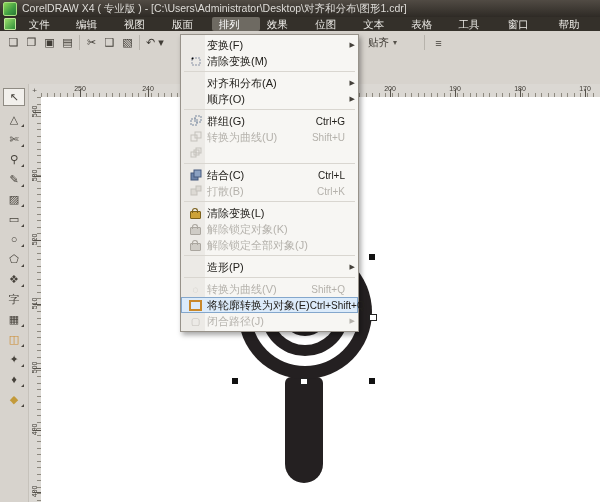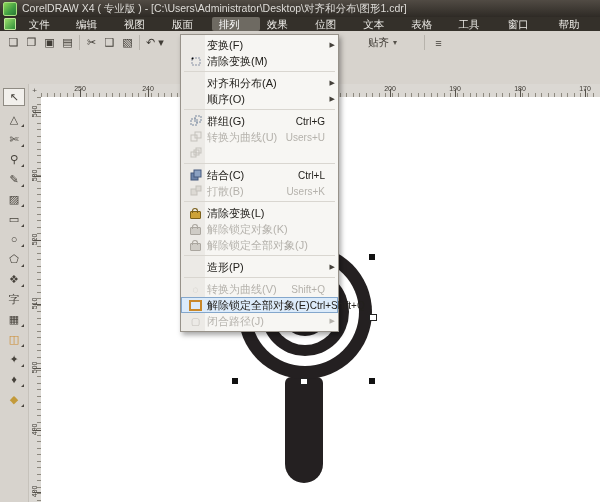--- a/index.html
+++ b/index.html
@@ -63,21 +63,21 @@
   .tool.fly::after{content:"";position:absolute;right:1px;bottom:1px;
     border-left:3px solid transparent;border-bottom:3px solid #4a463f;}
   .canvas{position:absolute;left:41px;top:97px;width:559px;height:405px;background:#ffffff;overflow:hidden;}
   
   .ring{position:absolute;border-radius:50%;}
   .stick{position:absolute;left:244px;top:280px;width:38px;height:106px;background:#242021;
     border-radius:6px 6px 19px 19px;}
   .handle{position:absolute;width:6px;height:6px;background:#111;}
   .handle.hollow{background:#fff;border:1px solid #222;width:6px;height:5px;}
   
-  .dd{position:absolute;left:180px;top:34px;width:159px;box-sizing:border-box;
+  .dd{position:absolute;left:180px;top:34px;width:179px;box-sizing:border-box;
     background:linear-gradient(90deg,#eceae6 0,#eceae6 24px,#f7f6f3 24px);
     border:1px solid #97928a;box-shadow:2px 3px 5px rgba(0,0,0,.35);padding:2px 0;z-index:20;}
   .mi{height:16px;display:flex;align-items:center;font-size:11px;color:#23211d;
     position:relative;padding-left:3px;}
   .mic{width:23px;flex:0 0 23px;display:flex;align-items:center;justify-content:center;}
   .mil{flex:1;white-space:nowrap;}
   .mis{margin-right:13px;font-size:10px;white-space:nowrap;}
   .mia{position:absolute;right:3px;font-size:7px;color:#44403a;}
   .mi.dis,.mi.dis .mia{color:#b5b2ac;}
   .mi.hl{background:#dcebfa;box-shadow:inset 0 0 0 1px #84a7cc;}
@@ -332,21 +332,21 @@
       <span class="mis">Ctrl+G</span>
   </div>
   <div class="mi dis">
     <span class="mic">
       <svg width="12" height="12">
           <rect x="1" y="4" width="6" height="6" fill="none" stroke="#c4c1bb"></rect>
           <rect x="5" y="1" width="6" height="6" fill="none" stroke="#c4c1bb"></rect>
         </svg>
     </span>
       <span class="mil">转换为曲线(U)</span>
-      <span class="mis">Users+U</span>
+      <span class="mis">Shift+U</span>
   </div>
   <div class="mi dis">
     <span class="mic">
       <svg width="12" height="12">
           <rect x="1" y="5" width="5" height="5" fill="none" stroke="#c4c1bb"></rect>
           <rect x="4" y="3" width="5" height="5" fill="none" stroke="#c4c1bb"></rect>
           <rect x="6" y="1" width="5" height="5" fill="none" stroke="#c4c1bb"></rect>
         </svg>
     </span>
   </div>
@@ -362,21 +362,21 @@
       <span class="mis">Ctrl+L</span>
   </div>
   <div class="mi dis">
     <span class="mic">
       <svg width="12" height="12">
           <rect x="1" y="4" width="6" height="6" fill="#dddad4" stroke="#c4c1bb"></rect>
           <rect x="6" y="1" width="5" height="5" fill="#dddad4" stroke="#c4c1bb"></rect>
         </svg>
     </span>
       <span class="mil">打散(B)</span>
-      <span class="mis">Users+K</span>
+      <span class="mis">Ctrl+K</span>
   </div>
   <div class="msep"></div>
   <div class="mi">
     <span class="mic">
         <span class="lk gold"></span>
       </span>
     <span class="mil">清除变换(L)</span>
   </div>
   <div class="mi dis">
     <span class="mic">
@@ -401,21 +401,21 @@
     <span class="mic">
         <span class="ddg dis">◌</span>
       </span>
     <span class="mil">转换为曲线(V)</span>
       <span class="mis">Shift+Q</span>
   </div>
   <div class="mi hl">
     <span class="mic">
         <span class="oo"></span>
       </span>
-    <span class="mil">解除锁定全部对象(E)</span>
+    <span class="mil">将轮廓转换为对象(E)</span>
       <span class="mis">Ctrl+Shift+Q</span>
   </div>
   <div class="mi dis">
     <span class="mic">
         <span class="ddg dis">▢</span>
       </span>
     <span class="mil">闭合路径(J)</span>
       <span class="mia">▶</span>
   </div>
 </div>

